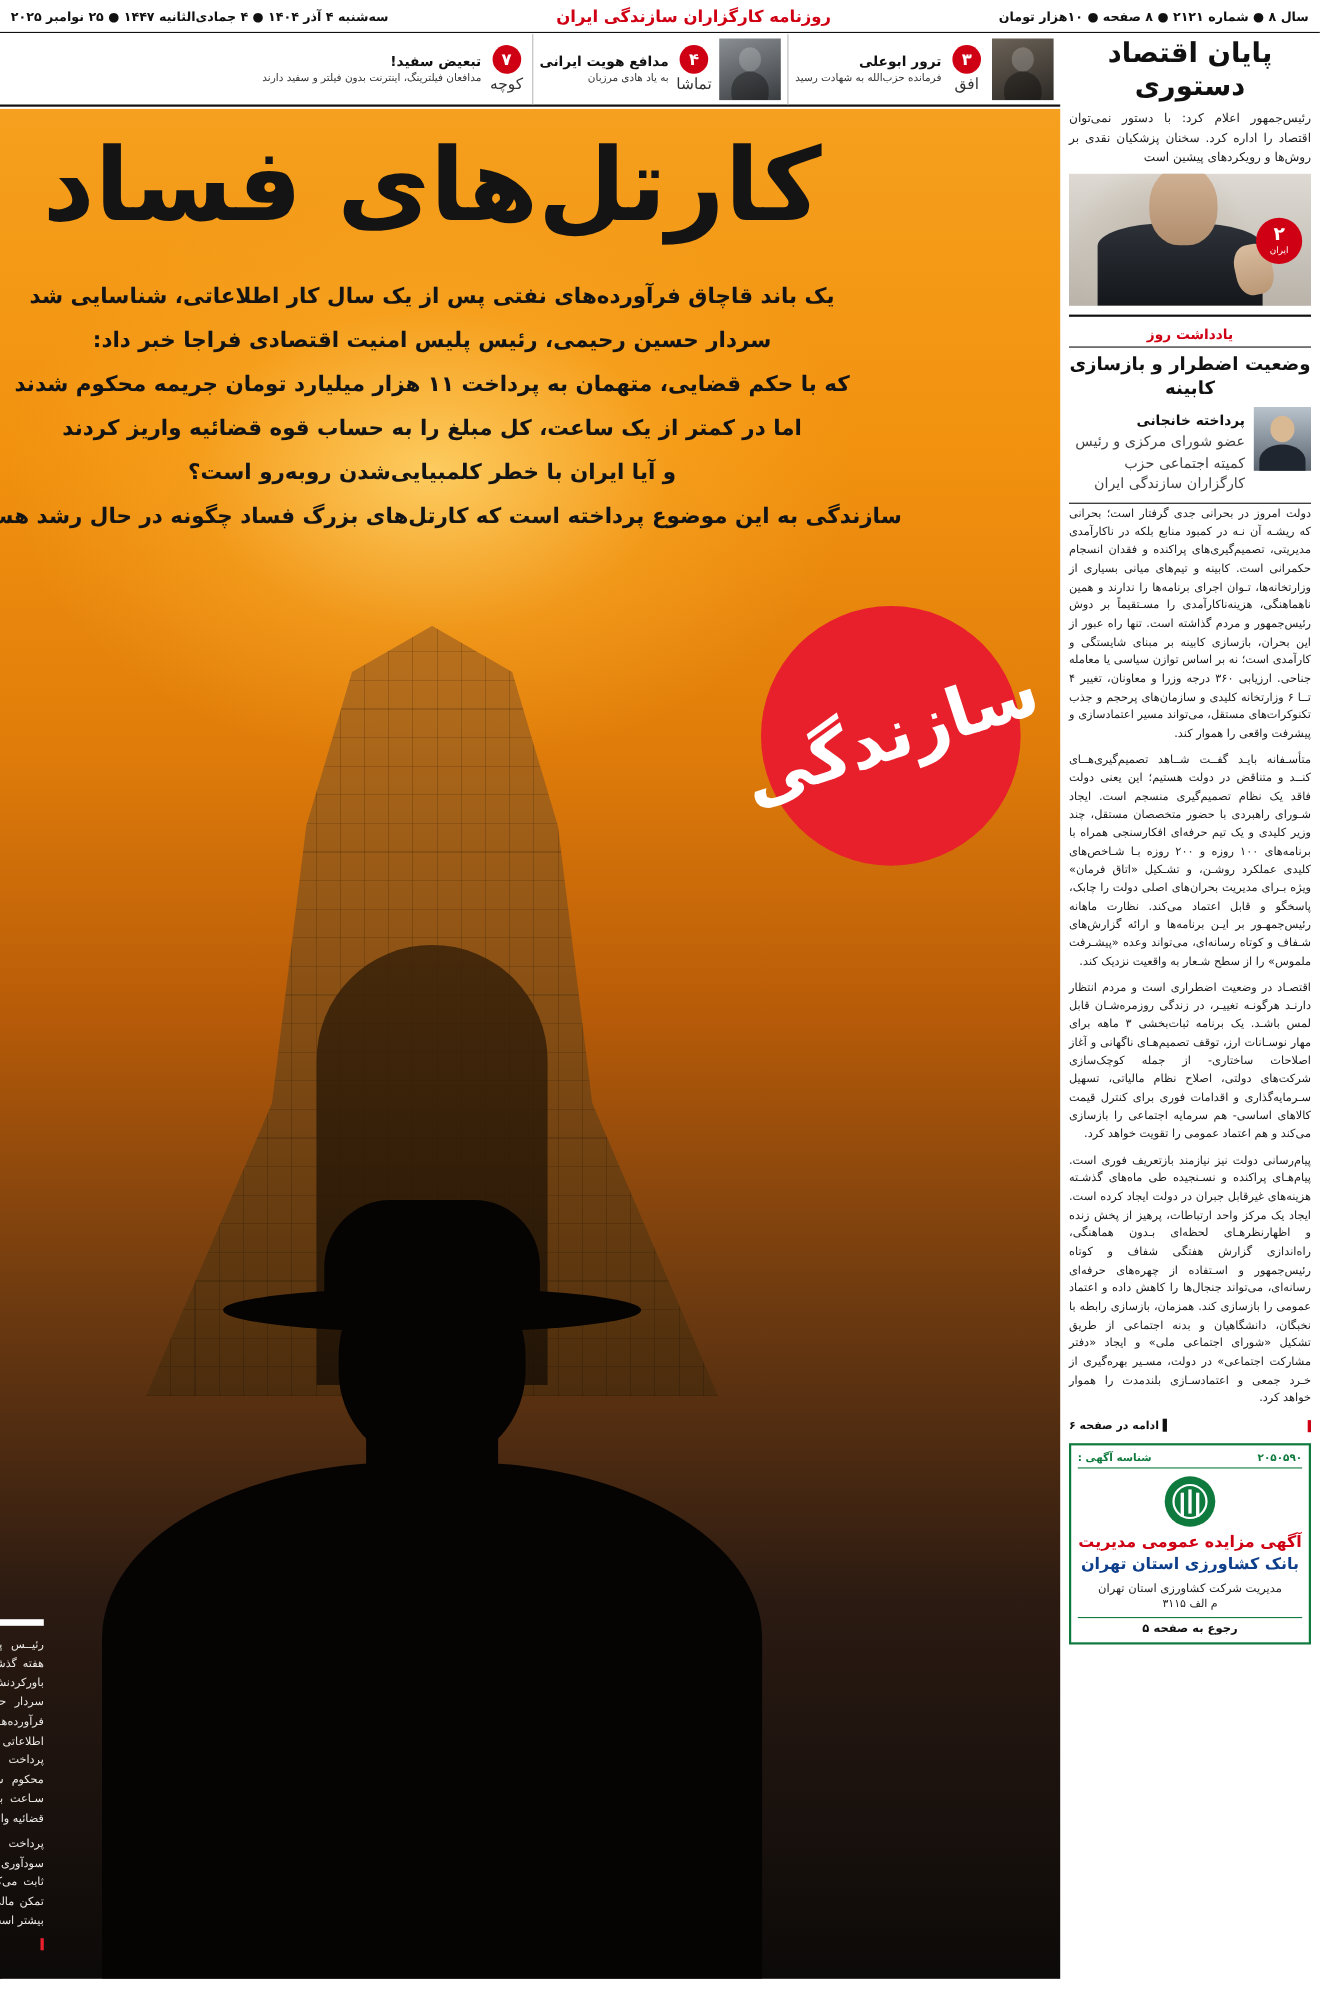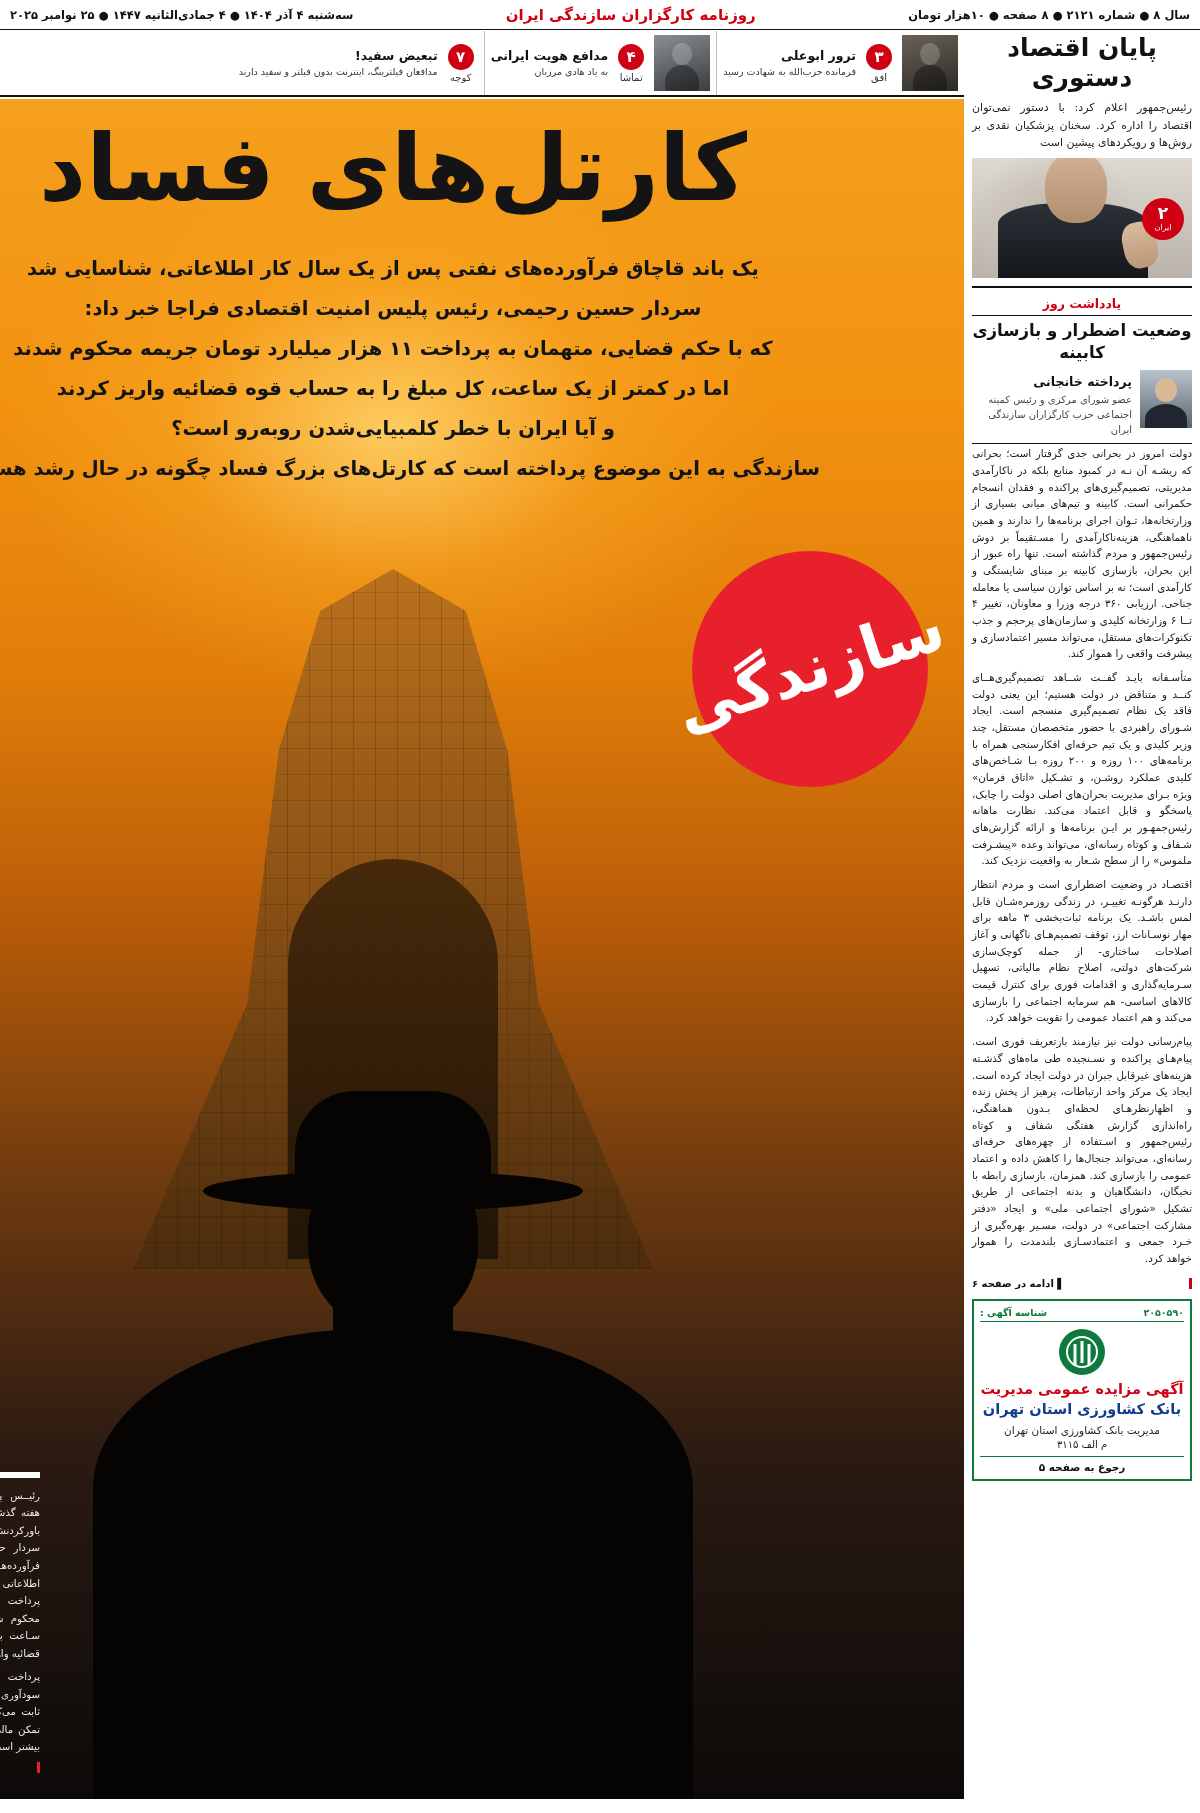--- a/index.html
+++ b/index.html
@@ -70,21 +70,21 @@
   .teaser-num .circle {
     width: 26px; height: 26px;
     border-radius: 50%;
     background: #d00014;
     color: #fff;
     font-size: 15px;
     font-weight: bold;
     display: flex; align-items: center; justify-content: center;
   }
   .teaser-num .sect {
-    font-size: 10px;
+    font-size: 14px;
     color: #333;
     margin-top: 2px;
   }
   .teaser-txt { text-align: right; }
   .teaser-txt .t1 { font-size: 12.5px; font-weight: bold; color: #111; line-height: 1.25; }
   .teaser-txt .t2 { font-size: 9.5px; color: #333; line-height: 1.3; margin-top: 3px; }
   .teaser-photo {
     width: 56px; height: 56px;
     background: linear-gradient(160deg,#6b6257,#2d2a26);
     flex: 0 0 auto;
@@ -229,21 +229,21 @@
   }
   .author-photo::after {
     content: "";
     position: absolute; left: 50%; bottom: -6px;
     transform: translateX(-50%);
     width: 42px; height: 30px; border-radius: 50% 50% 0 0;
     background: #1f2630;
   }
   .author-meta { text-align: right; padding-top: 4px; }
   .author-name { font-size: 12.5px; font-weight: bold; color: #111; }
-  .author-role { font-size: 10px; color: #444; line-height: 1.5; margin-top: 3px; }
+  .author-role { font-size: 13px; color: #444; line-height: 1.5; margin-top: 3px; }
 
   .op-body {
     column-count: 1;
     font-size: 10.3px;
     line-height: 1.62;
     text-align: justify;
     color: #1a1a1a;
     margin-top: 1px;
     hyphens: auto;
   }
@@ -566,21 +566,21 @@
     <div class="cont-note">▌ ادامه در صفحه ۶</div>
 
     <div class="ad-box">
       <div class="ad-top">
         <span>۲۰۵۰۵۹۰</span>
         <span>شناسه آگهی :</span>
       </div>
       <div class="ad-logo"></div>
       <div class="ad-t1">آگهی مزایده عمومی مدیریت</div>
       <div class="ad-t2">بانک کشاورزی استان تهران</div>
-      <div class="ad-t3">مدیریت بانک کشاورزی استان تهران</div>
+      <div class="ad-t3">مدیریت شرکت کشاورزی استان تهران</div>
       <div class="ad-t4">م الف ۳۱۱۵</div>
       <div class="ad-t5">رجوع به صفحه ۵</div>
     </div>
   </div>
 
   <div class="main">
     <div class="sun-glow"></div>
     <div class="tower"></div>
     <div class="tower-grid"></div>
     <div class="tower-arch"></div>

